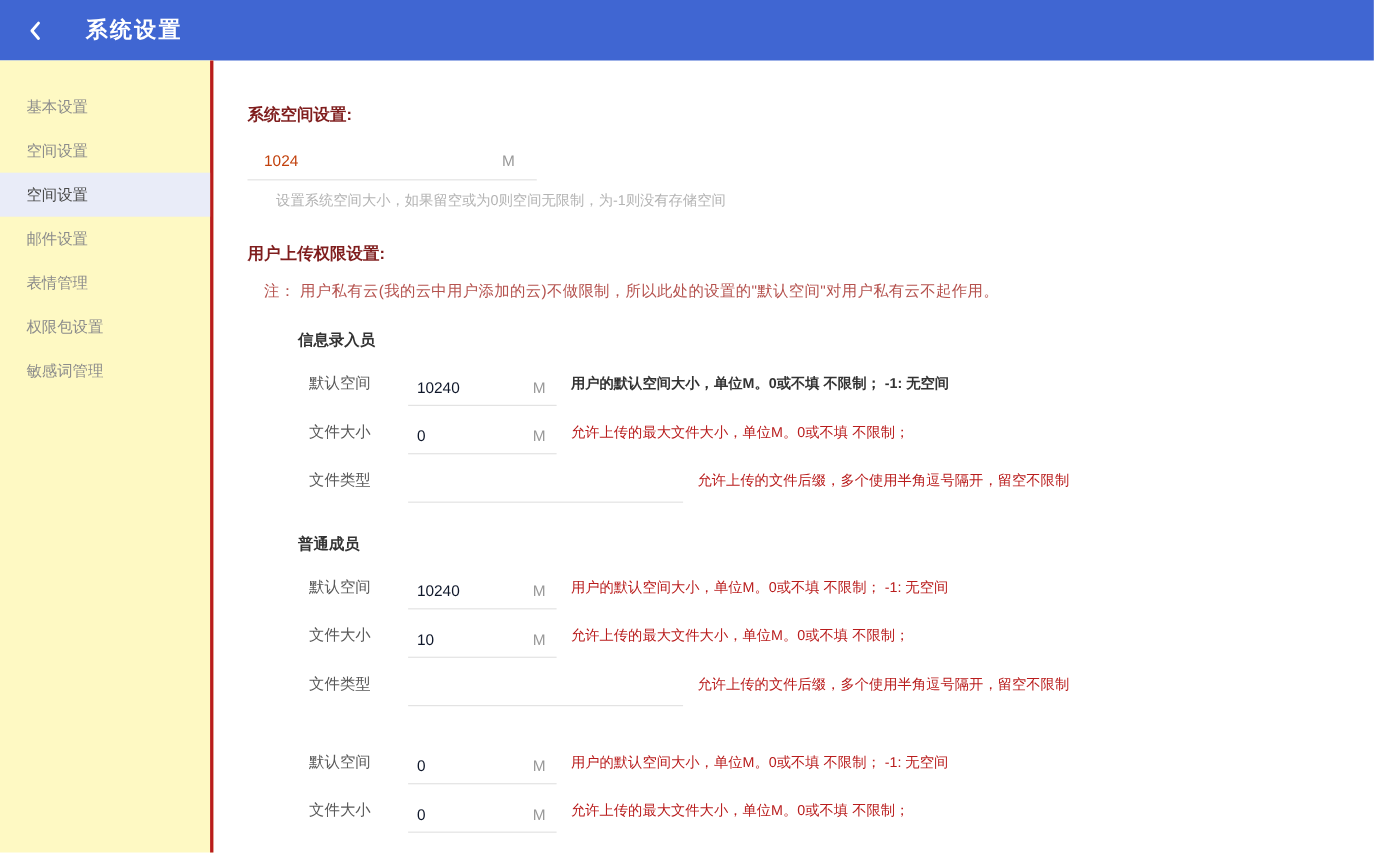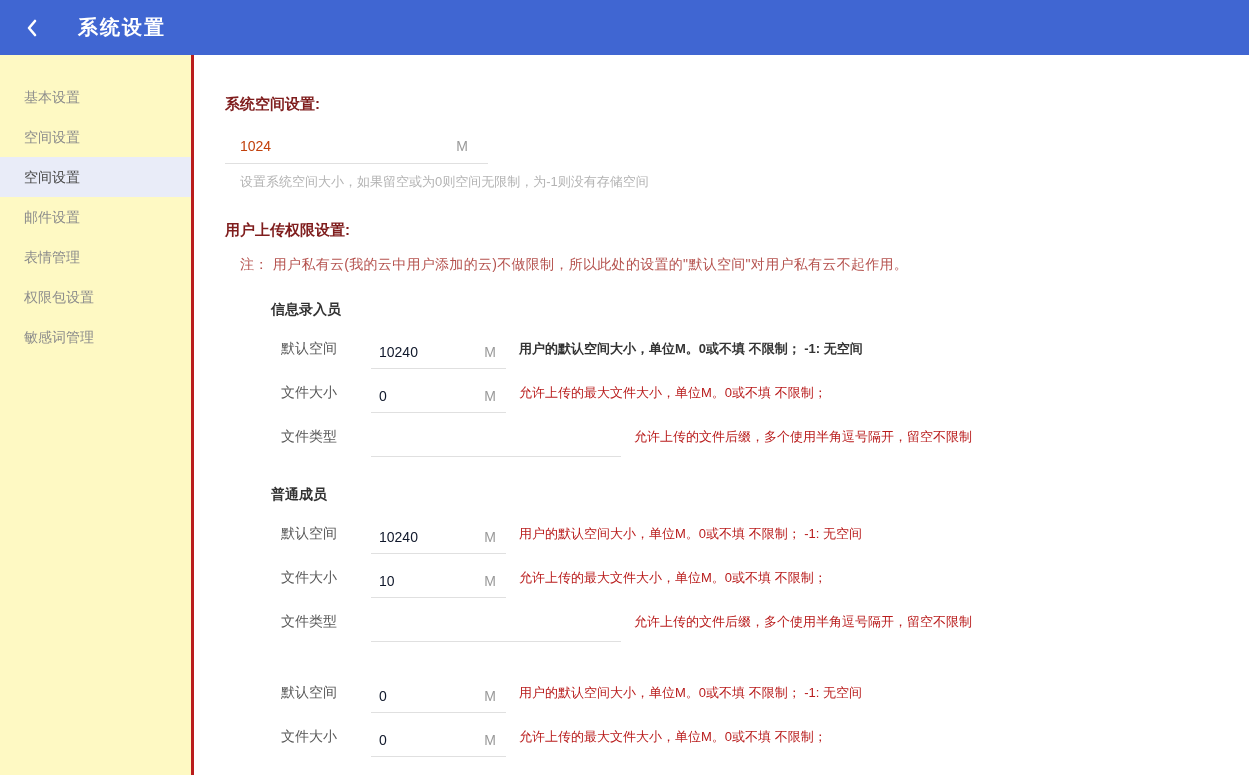--- a/index.html
+++ b/index.html
@@ -97,21 +97,21 @@
   }
   .unit {
     font-size: 14px;
     color: #999999;
     padding-right: 20px;
   }
   .top-hint {
     font-size: 13px;
     color: #b3b3b3;
     margin-top: 9px;
-    margin-left: 15px;
+    margin-left: 26px;
   }
 
   .upload-section { margin-top: 30px; }
   .note {
     font-size: 14px;
     color: #b5524e;
     margin-top: 16px;
     margin-left: 15px;
     letter-spacing: 0.3px;
   }

